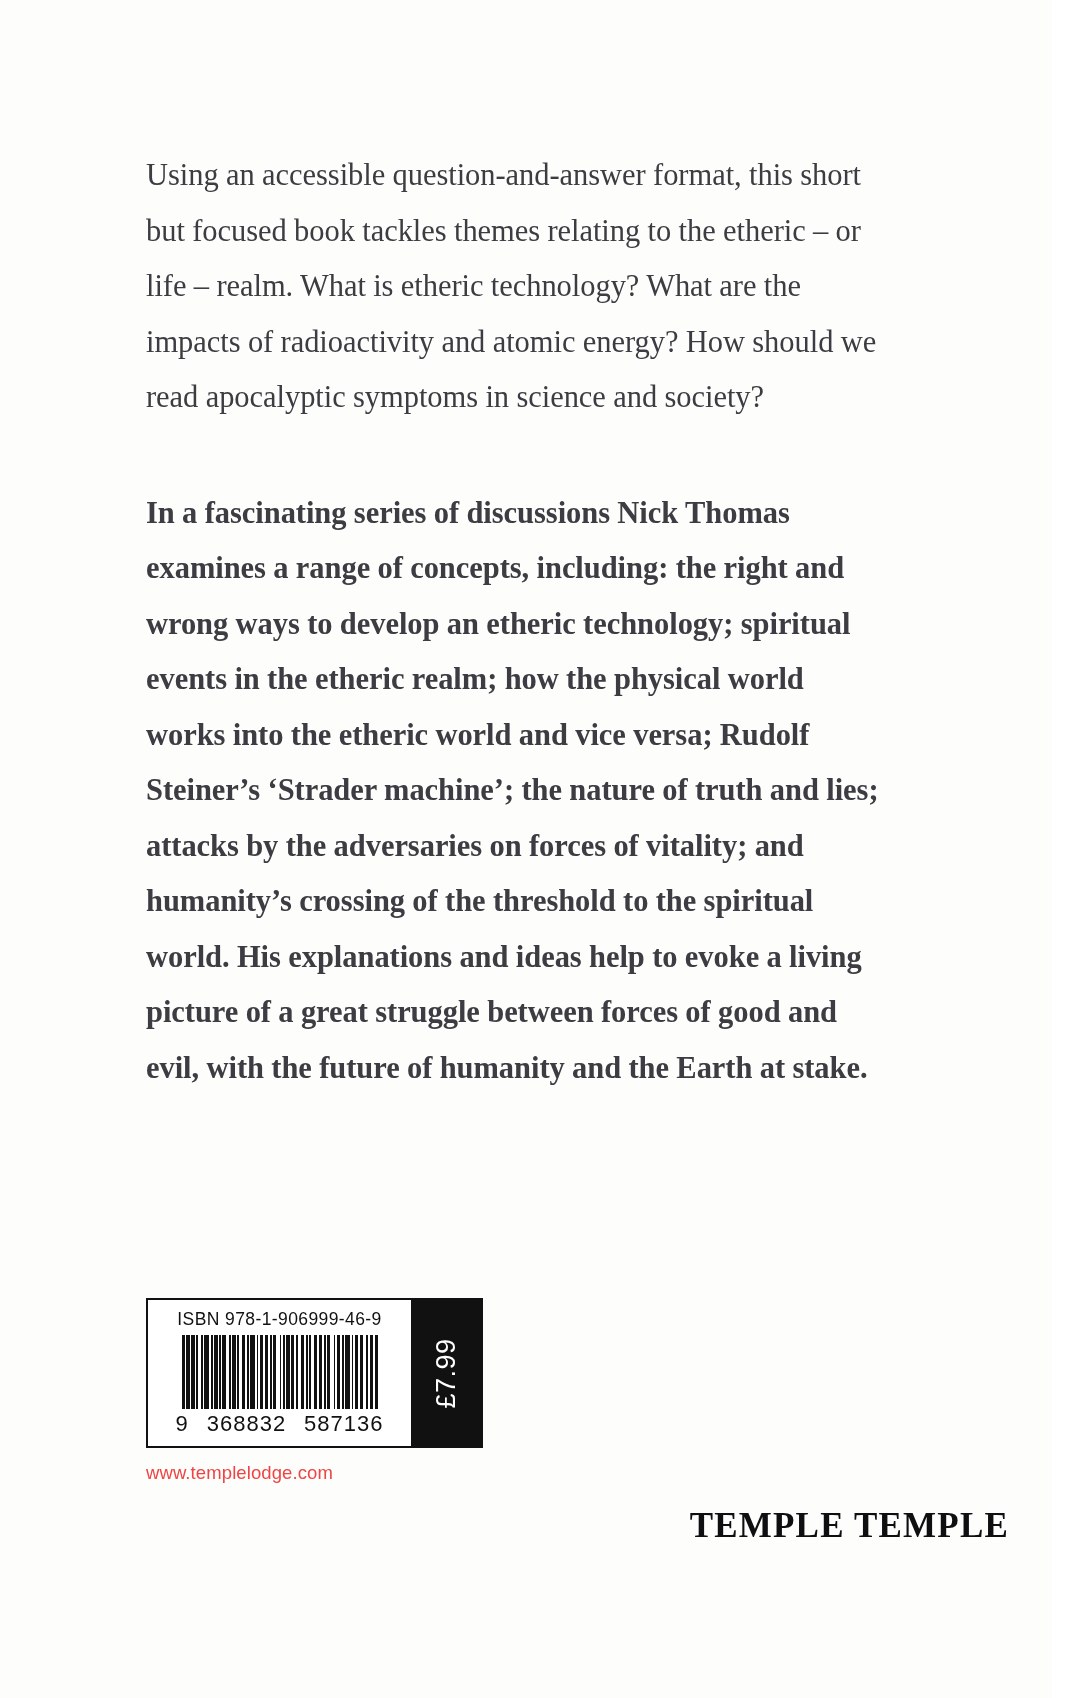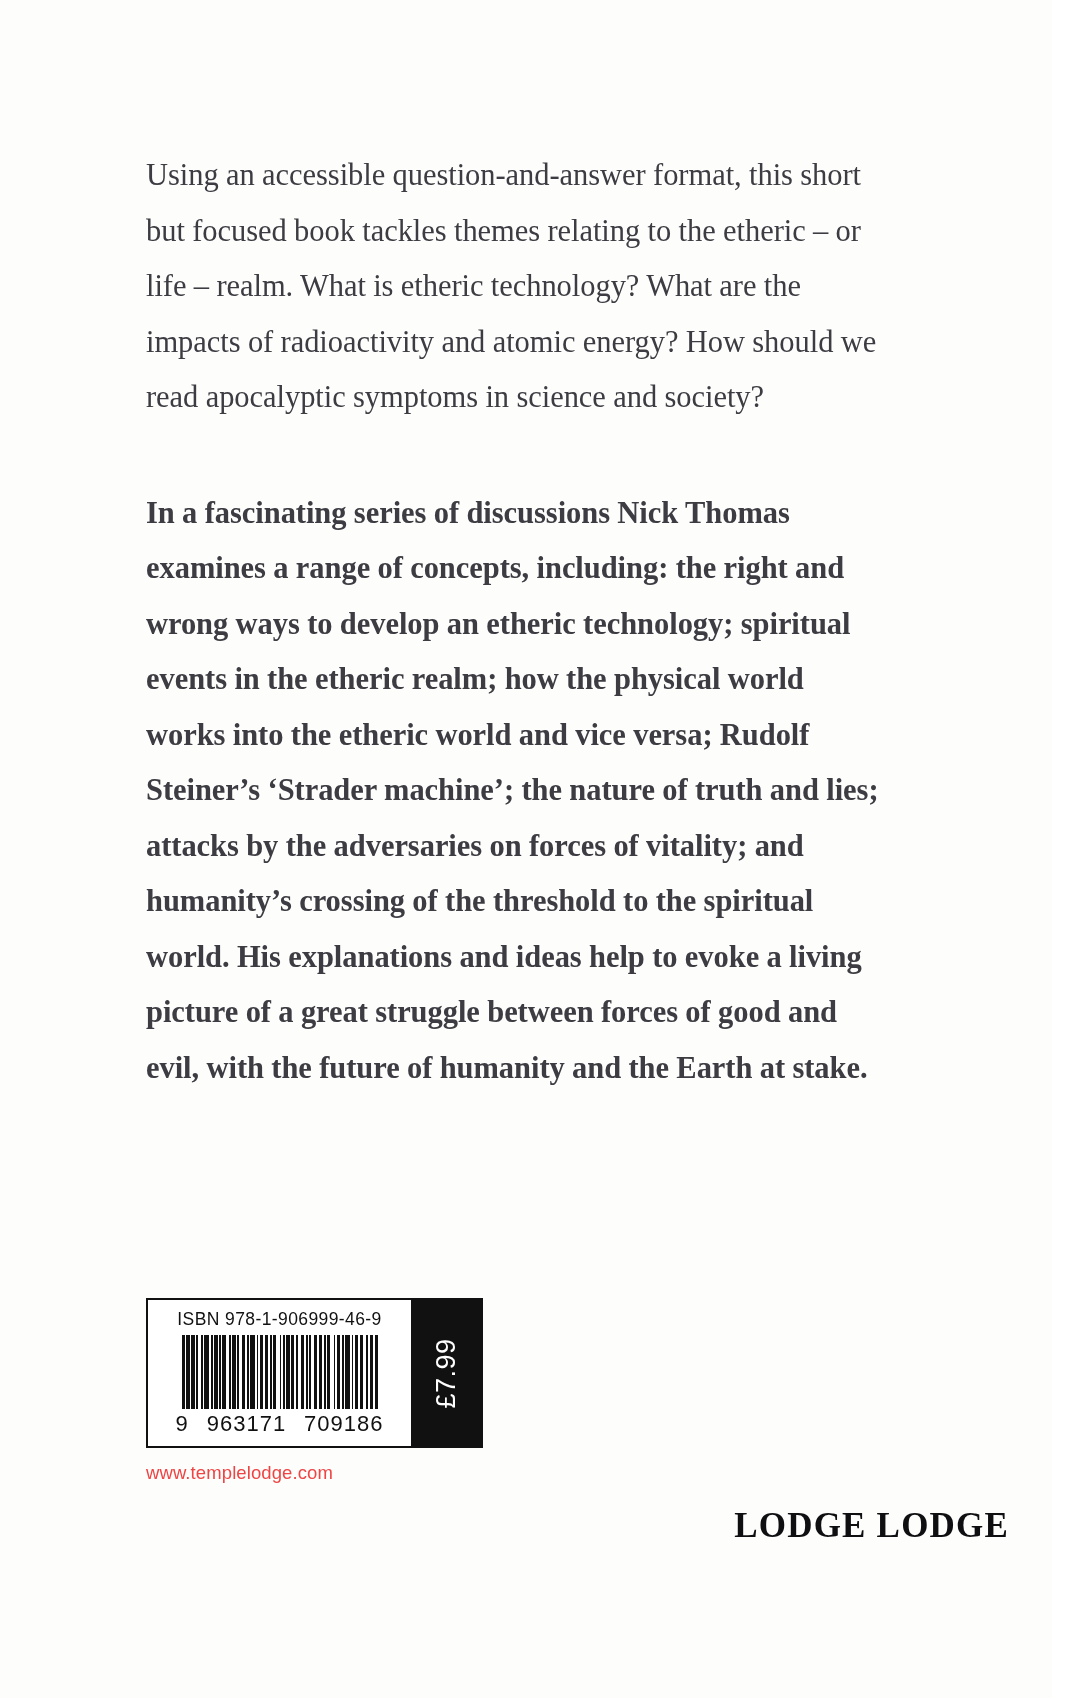--- a/index.html
+++ b/index.html
@@ -265,32 +265,32 @@
               <i style="width: 3.6px; background: transparent;"></i>
               <i style="width: 1.8px; background: rgb(17, 17, 17);"></i>
               <i style="width: 1.8px; background: transparent;"></i>
               <i class="tall" style="width: 3.6px; background: rgb(17, 17, 17);"></i>
               <i class="tall" style="width: 1.8px; background: transparent;"></i>
               <i class="tall" style="width: 3.6px; background: rgb(17, 17, 17);"></i>
             </div>
 
           <div class="barcode-digits">
             <span>9</span>
-            <span>963171</span>
-            <span>709186</span>
+            <span>368832</span>
+            <span>587136</span>
           </div>
         </div>
 
         <div class="price-panel">
           <span class="price-text">£7.99</span>
         </div>
 
       </div>
 
       <div class="website">www.templelodge.com</div>
 
     </div>
 
-    <div class="publisher">LODGE LODGE</div>
+    <div class="publisher">TEMPLE TEMPLE</div>
 
   </div>
 
 </div>
 
 </body></html>

